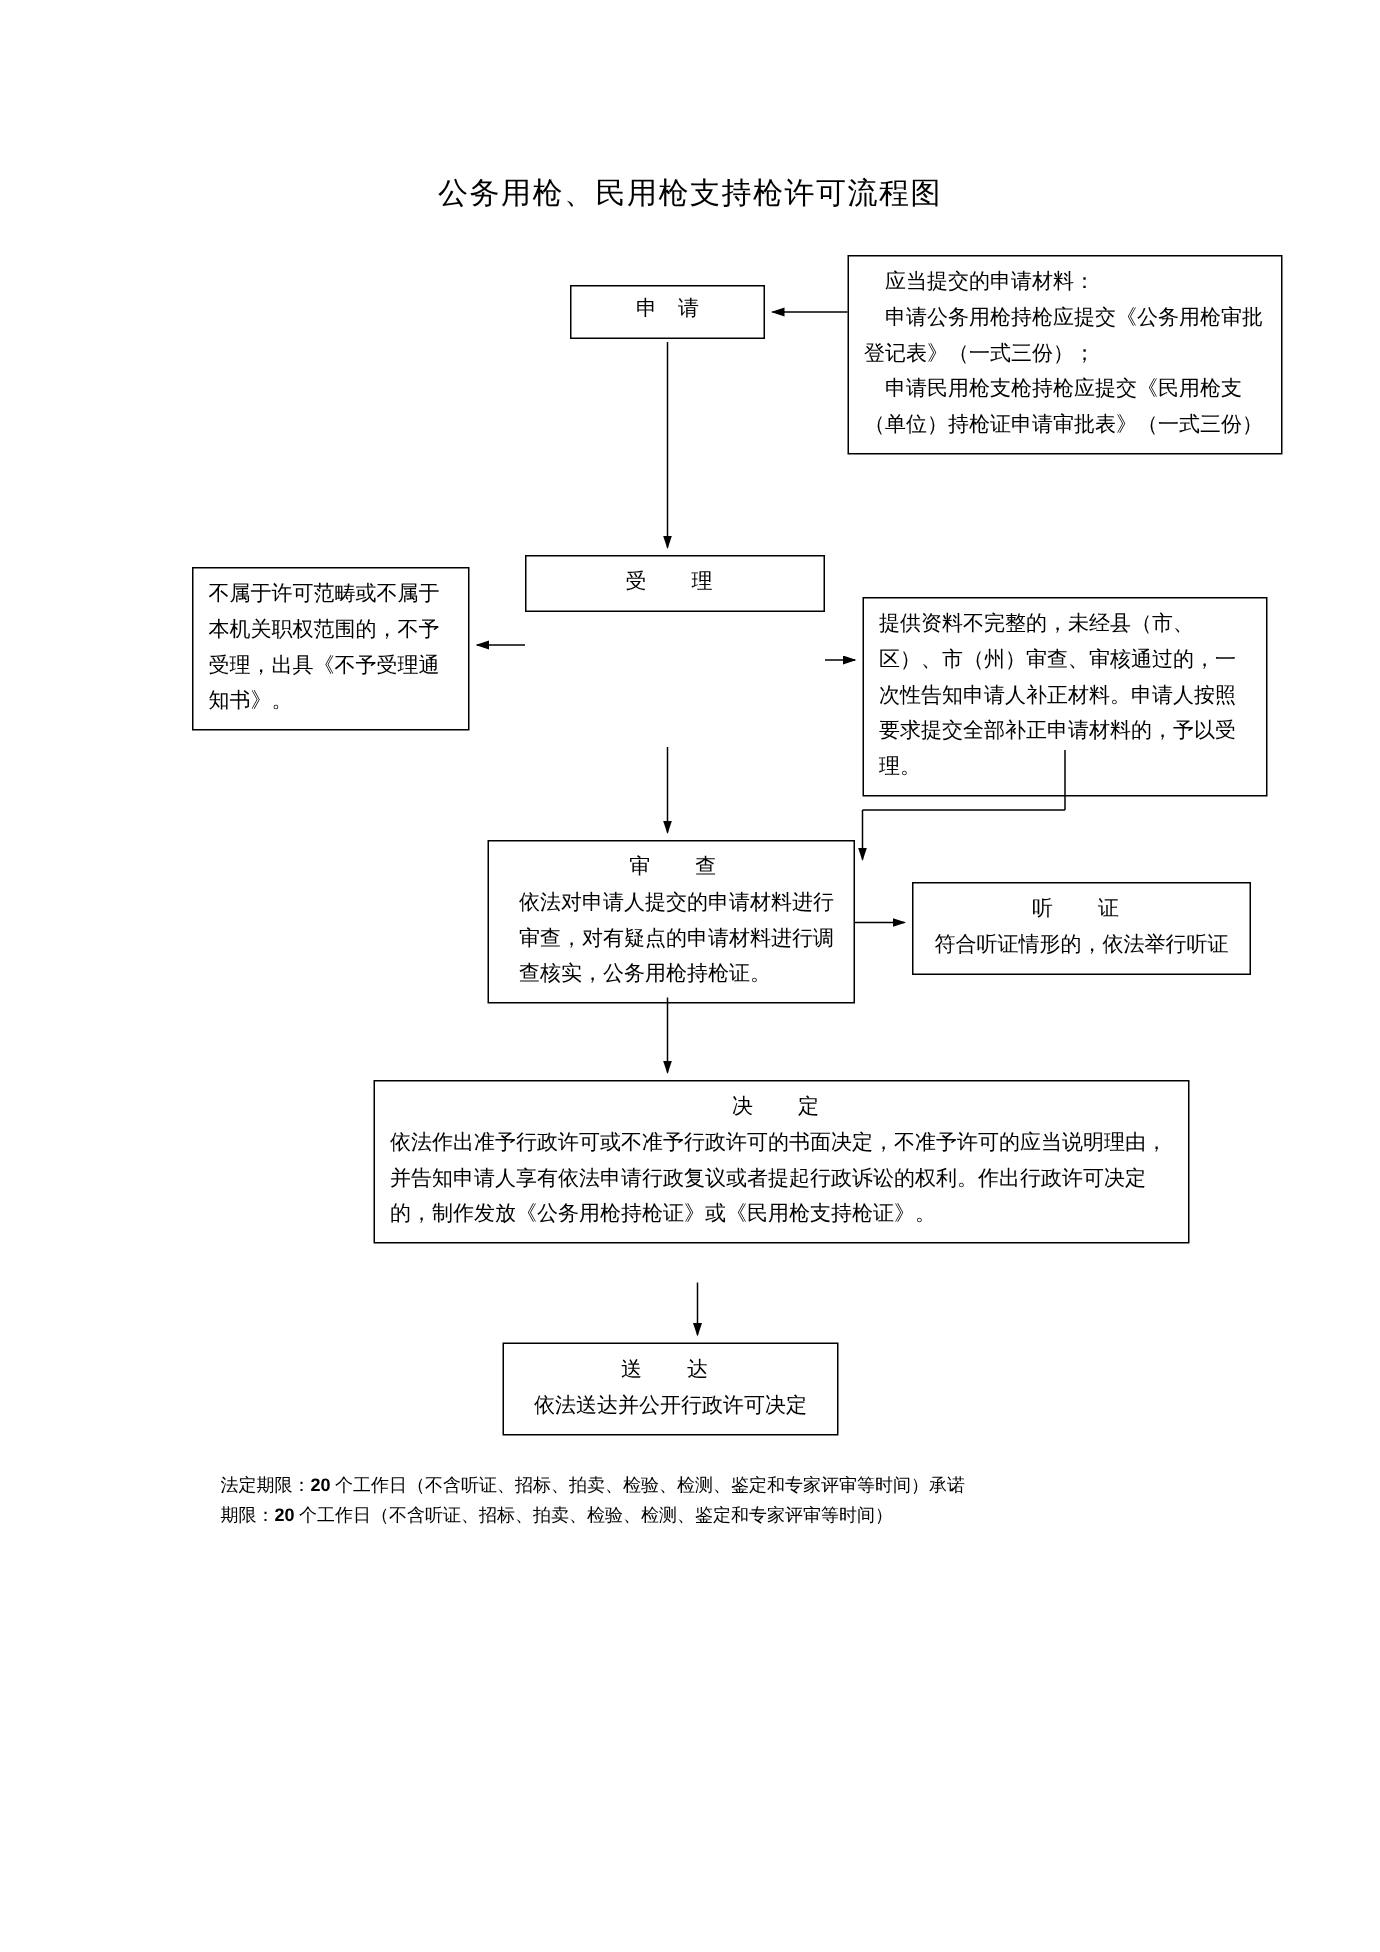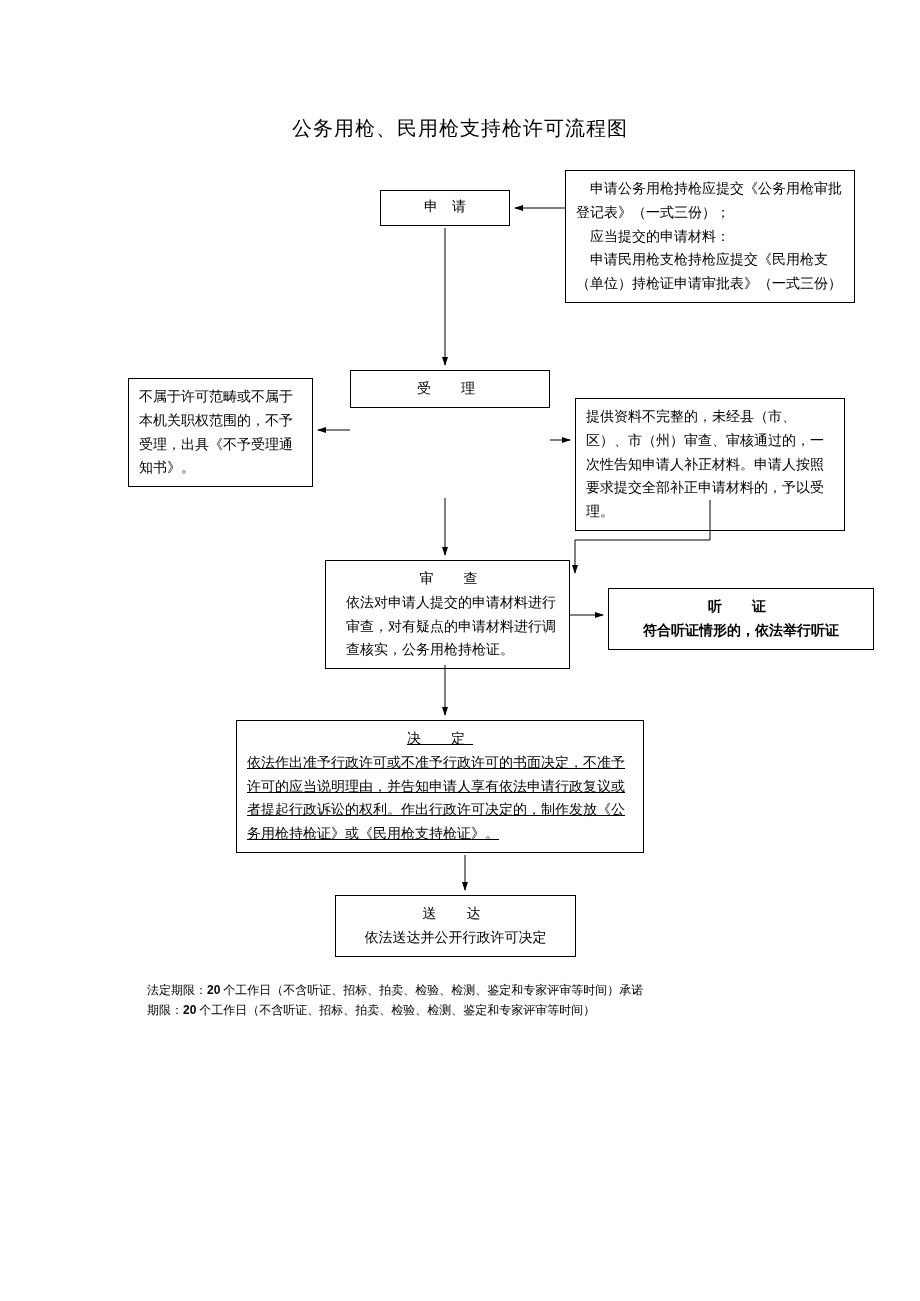--- a/index.html
+++ b/index.html
@@ -45,53 +45,53 @@
 </head>
 <body>
 
 <div class="title">公务用枪、民用枪支持枪许可流程图</div>
 
 <div class="box center" style="left:380px; top:190px; width:130px; height:36px; padding:4px 0;">
   <span>申　请</span>
 </div>
 
 <div class="box" style="left:565px; top:170px; width:290px;">
+  <div style="text-indent:1em;">应当提交的申请材料：</div>
   <div style="text-indent:1em;">申请公务用枪持枪应提交《公务用枪审批登记表》（一式三份）；</div>
-  <div style="text-indent:1em;">应当提交的申请材料：</div>
   <div style="text-indent:1em;">申请民用枪支枪持枪应提交《民用枪支（单位）持枪证申请审批表》（一式三份）</div>
 </div>
 
 <div class="box" style="left:128px; top:378px; width:185px;">
   <span>不属于许可范畴或不属于本机关职权范围的，不予受理，出具《不予受理通知书》。</span>
 </div>
 
 <div class="box" style="left:350px; top:370px; width:200px;">
   <div class="box-title-narrow">受　理</div>
 </div>
 
 <div class="box" style="left:575px; top:398px; width:270px;">
   <span>提供资料不完整的，未经县（市、区）、市（州）审查、审核通过的，一次性告知申请人补正材料。申请人按照要求提交全部补正申请材料的，予以受理。</span>
 </div>
 
 <div class="box" style="left:325px; top:560px; width:245px;padding-left:20px;">
   <div class="box-title-narrow">审　查</div>
   <div>依法对申请人提交的申请材料进行审查，对有疑点的申请材料进行调查核实，公务用枪持枪证。</div>
 </div>
 
-<div class="box" style="left:608px; top:588px; width:266px;font-weight:bold;">
+<div class="box" style="left:608px; top:588px; width:226px;">
   <div class="box-title-narrow">听　证</div>
   <div class="center">符合听证情形的，依法举行听证</div>
 </div>
 
-<div class="box" style="left:236px; top:720px; width:408px;text-decoration:underline;">
+<div class="box" style="left:249px; top:720px; width:544px;">
   <div class="box-title-narrow">决　定</div>
   <div>依法作出准予行政许可或不准予行政许可的书面决定，不准予许可的应当说明理由，并告知申请人享有依法申请行政复议或者提起行政诉讼的权利。作出行政许可决定的，制作发放《公务用枪持枪证》或《民用枪支持枪证》。</div>
 </div>
 
-<div class="box center" style="left:335px; top:895px; width:241px;">
+<div class="box center" style="left:335px; top:895px; width:224px;">
   <div class="box-title-narrow">送　达</div>
   <div>依法送达并公开行政许可决定</div>
 </div>
 
 <div class="footer">
   <span>法定期限：</span><span class="bold">20</span><span> 个工作日（不含听证、招标、拍卖、检验、检测、鉴定和专家评审等时间）承诺</span><br>
   <span>期限：</span><span class="bold">20</span><span> 个工作日（不含听证、招标、拍卖、检验、检测、鉴定和专家评审等时间）</span>
 </div>
 
 <svg width="920" height="1301">

